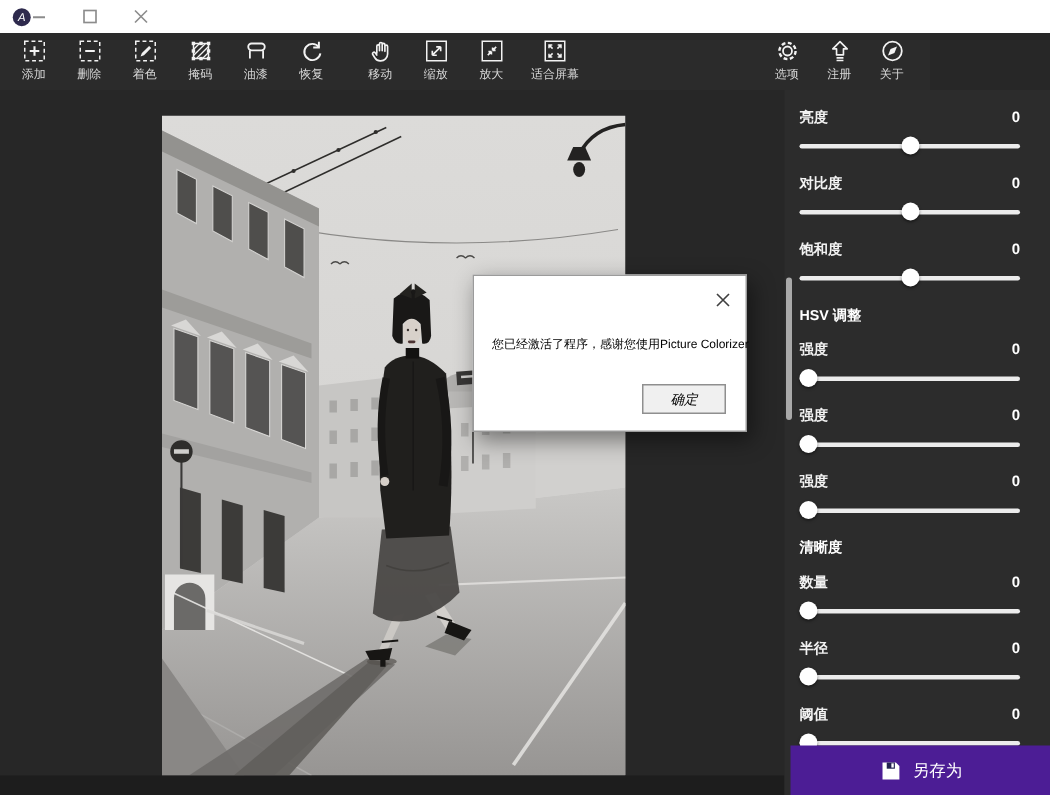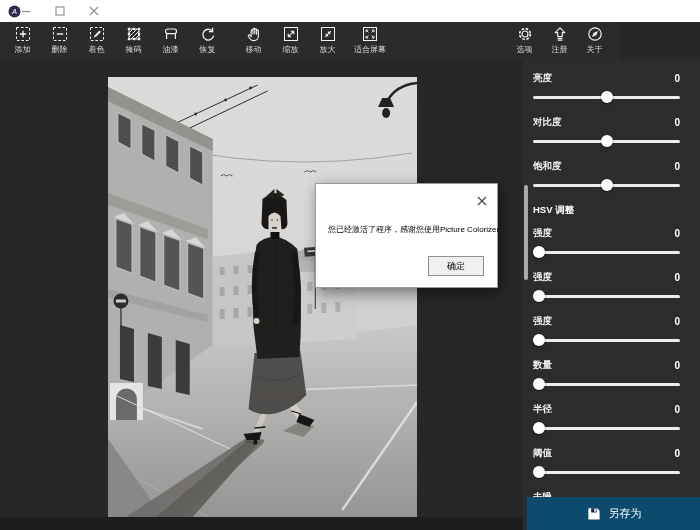--- a/index.html
+++ b/index.html
@@ -39,29 +39,29 @@
   .srow{display:flex;justify-content:space-between;align-items:center;height:13px;}
   .slabel{font-size:9.5px;font-weight:bold;color:#f2f2f2;font-family:Liberation Mono, monospace;}
   .svalue{font-size:10px;font-weight:bold;color:#ffffff;}
   .strack{position:relative;height:12px;margin-top:6px;cursor:pointer;}
   .strack .bar{position:absolute;left:0;right:0;top:4.5px;height:3px;background:#ececec;border-radius:2px;}
   .sthumb{position:absolute;top:0;width:12px;height:12px;border-radius:50%;background:#ffffff;box-shadow:0 1px 2px rgba(0,0,0,.5);}
   .sthumb.center{left:calc(50% - 6px);}
   .sthumb.left{left:0;}
 
   
-  .savebar{position:absolute;right:0;bottom:0;width:173px;height:33px;background:#0c4a6e;z-index:5;display:flex;align-items:center;justify-content:center;gap:8px;cursor:pointer;}
+  .savebar{position:absolute;right:0;bottom:0;width:173px;height:33px;background:#4c1d95;z-index:5;display:flex;align-items:center;justify-content:center;gap:8px;cursor:pointer;}
   .savebar .slab{color:#ffffff;font-size:11px;}
   .savebar svg{width:15px;height:15px;}
 
   
   .dialog{position:absolute;left:315px;top:183px;width:183px;height:105px;background:#ffffff;border:1px solid #9b9b9b;box-shadow:3px 5px 14px rgba(0,0,0,.45);z-index:10;box-sizing:border-box;}
   .dlg-close{position:absolute;top:8px;right:10px;width:10px;height:10px;cursor:pointer;}
   .dlg-msg{position:absolute;left:12px;top:40px;font-size:8px;color:#000000;white-space:nowrap;}
-  .dlg-ok{position:absolute;right:13px;bottom:11px;width:56px;height:20px;background:#f0f0f0;border:1px solid #8f8f8f;font-size:9px;color:#000;font-family:inherit;cursor:pointer;padding:0;}
+  .dlg-ok{position:absolute;right:13px;bottom:11px;width:56px;height:20px;background:#f0f0f0;border:1px solid #8f8f8f;font-size:9px;color:#000;font-family:inherit;cursor:pointer;padding:0;font-style:italic;}
 </style>
 </head>
 <body>
 
 <div class="app">
 
   <div class="titlebar">
     <span class="applogo">
       <svg viewBox="0 0 13 13">
           <circle cx="6.5" cy="6.5" r="6" fill="#2e2a4d"></circle>
@@ -399,20 +399,21 @@
         <div class="sgroup">
           <div class="srow">
             <span class="slabel">强度</span>
             <span class="svalue">0</span>
           </div>
           <div class="strack">
             <div class="bar"></div>
             <div class="sthumb left"></div>
           </div>
         </div>
+        <div class="sec-header">清晰度</div>
         <div class="sgroup">
           <div class="srow">
             <span class="slabel">数量</span>
             <span class="svalue">0</span>
           </div>
           <div class="strack">
             <div class="bar"></div>
             <div class="sthumb left"></div>
           </div>
         </div>

